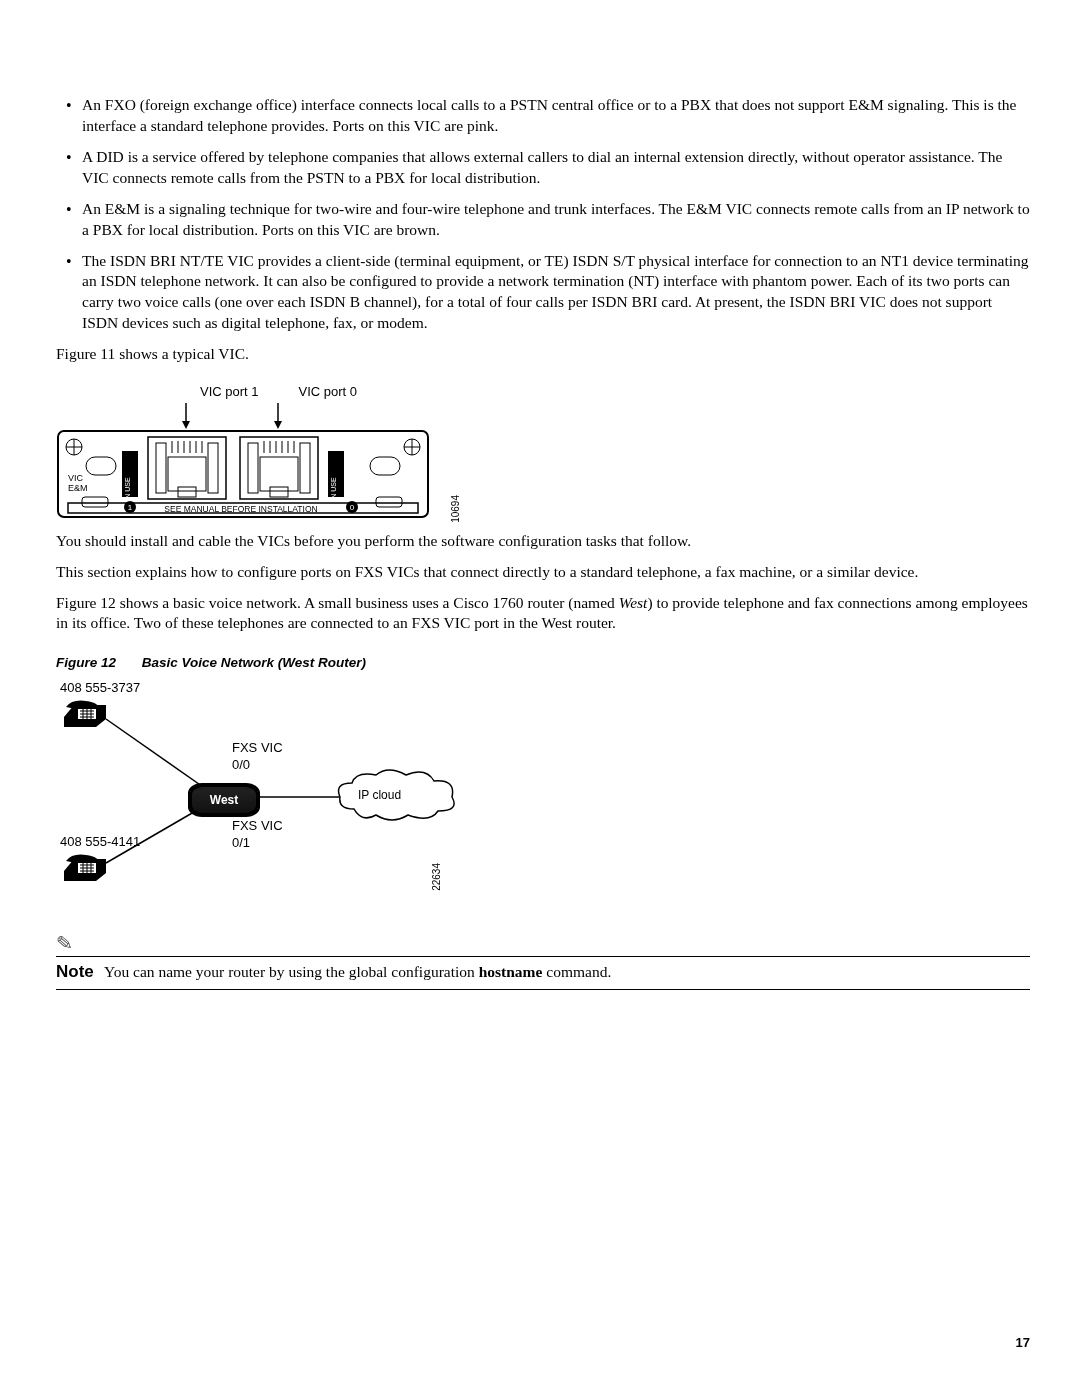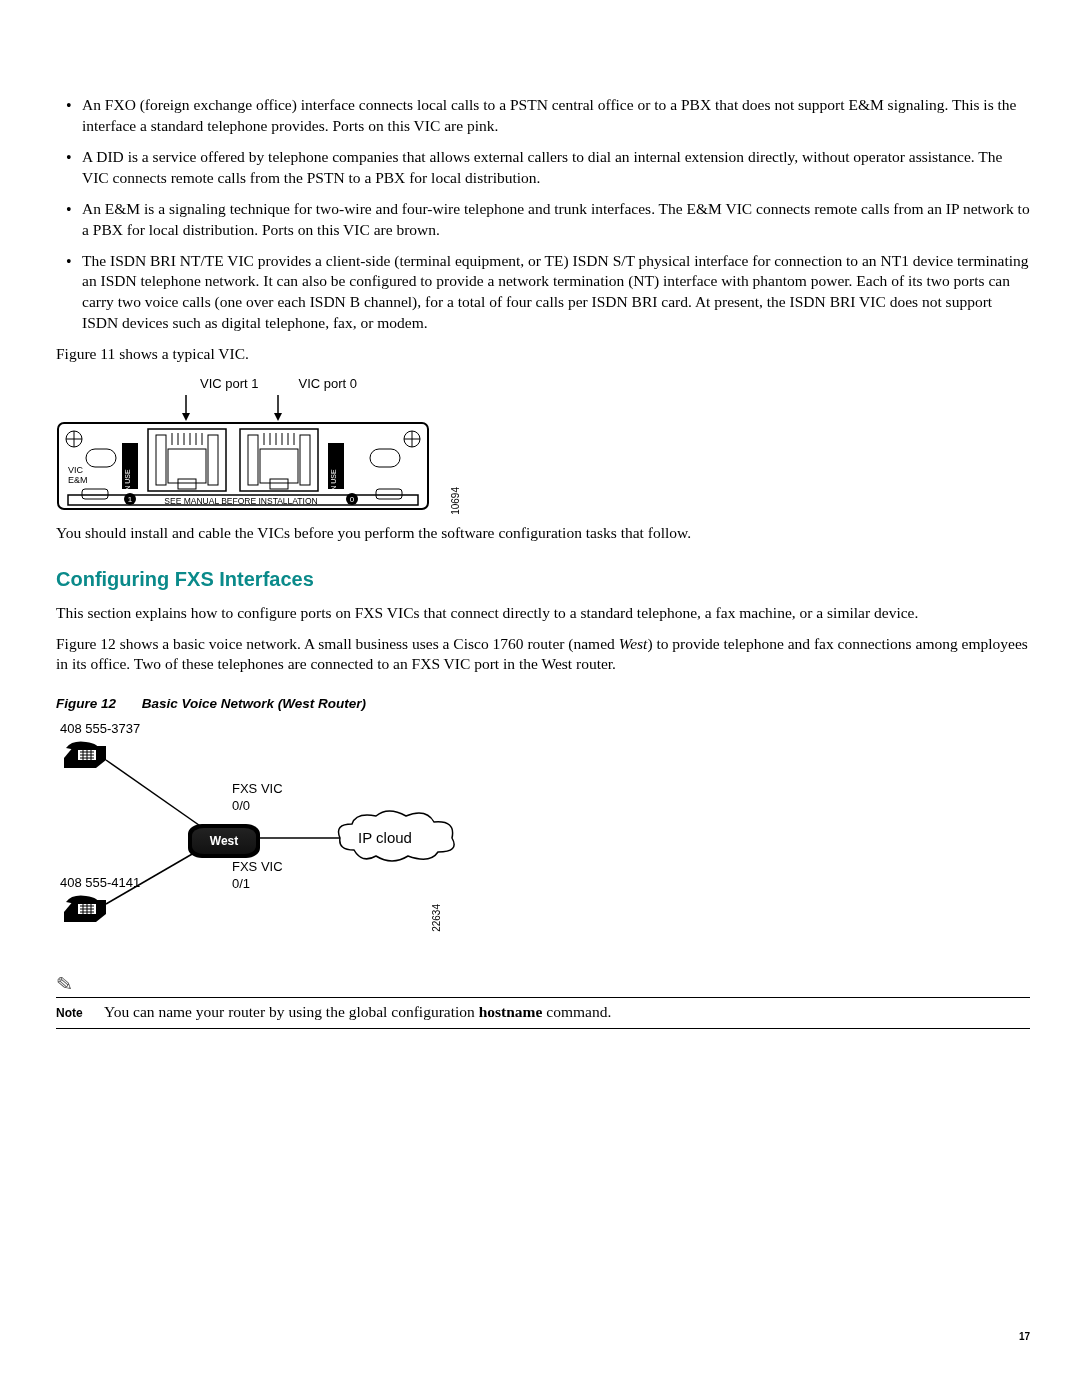--- a/index.html
+++ b/index.html
@@ -65,49 +65,49 @@
     color: #555;
   }
   .note-line {
     border-top: 1.5px solid #000;
     margin: 2px 0 4px 0;
   }
   .note-row { display: flex; align-items: baseline; }
   .note-label {
     font-family: Arial, Helvetica, sans-serif;
     font-weight: bold;
-    font-size: 12px;
+    font-size: 17px;
     width: 48px;
     flex: 0 0 48px;
   }
   .note-text { flex: 1; }
   .note-bottom {
     border-top: 1px solid #000;
     margin-top: 6px;
   }
   .page-foot {
     position: absolute;
-    bottom: 54px;
+    bottom: 45px;
     right: 50px;
     font-family: Arial, Helvetica, sans-serif;
     font-weight: bold;
-    font-size: 10px;
+    font-size: 13px;
   }
 
   
   .fig11 {
     margin: 6px 0 8px 0;
     font-family: Arial, Helvetica, sans-serif;
     font-size: 13px;
   }
   .fig11-portlabels { display: flex; margin-left: 144px; gap: 30px; }
   .fig11-svgwrap { position: relative; width: 400px; }
   .fig11 svg { display: block; }
   .vic-port-arrow { display: inline-block; text-align: center; }
-  .vic-port-arrow div:first-child { margin-bottom: 2px; }
+  .vic-port-arrow div:first-child { margin-bottom: 2px; margin-top: 8px; }
   .fig11-id {
     position: absolute; right: -6px; bottom: 0;
     font-size: 10px;
     writing-mode: vertical-rl;
     transform: rotate(180deg);
     font-family: Arial, Helvetica, sans-serif;
   }
 
   
   .fig12 {
@@ -147,21 +147,21 @@
   }
   .cloud {
     position: absolute;
     left: 278px; top: 90px;
     width: 124px; height: 54px;
   }
   .cloud svg { width: 100%; height: 100%; }
   .cloud-label {
     position: absolute;
     left: 302px; top: 108px;
-    font-size: 15px;
+    font-size: 12px;
   }
   .lbl { position: absolute; font-size: 13px; }
   .lbl-phone1 { left: 4px; top: 0px; text-align: right; }
   .lbl-phone2 { left: 4px; top: 154px; }
   .lbl-fxs00 { left: 176px; top: 60px; }
   .lbl-fxs01 { left: 176px; top: 138px; }
   .fig12-id {
     position: absolute; left: 374px; top: 184px;
     font-size: 10px;
     writing-mode: vertical-rl;
@@ -259,21 +259,20 @@
           <text x="296" y="107" font-size="8" fill="#fff" text-anchor="middle" font-family="Arial">0</text>
 
         <text x="185" y="109" font-size="8.5" font-family="Arial" text-anchor="middle">SEE MANUAL BEFORE INSTALLATION</text>
       </svg>
       <span class="fig11-id">10694</span>
     </div>
   </div>
 
   <p class="body">You should install and cable the VICs before you perform the software configuration tasks that follow.</p>
 
-  <h2 class="section">Configuring FXS Interfaces</h2>
 
   <p class="body">This section explains how to configure ports on FXS VICs that connect directly to a standard telephone, a fax machine, or a similar device.</p>
 
   <p class="body">
     <span>Figure 12 shows a basic voice network. A small business uses a Cisco 1760 router (named </span><span class="r-em">West</span><span>) to provide telephone and fax connections among employees in its office. Two of these telephones are connected to an FXS VIC port in the West router.</span>
   </p>
 
   <div class="fig-caption">
     <span class="fig-num">Figure 12</span>
     <span>Basic Voice Network (West Router)</span>

